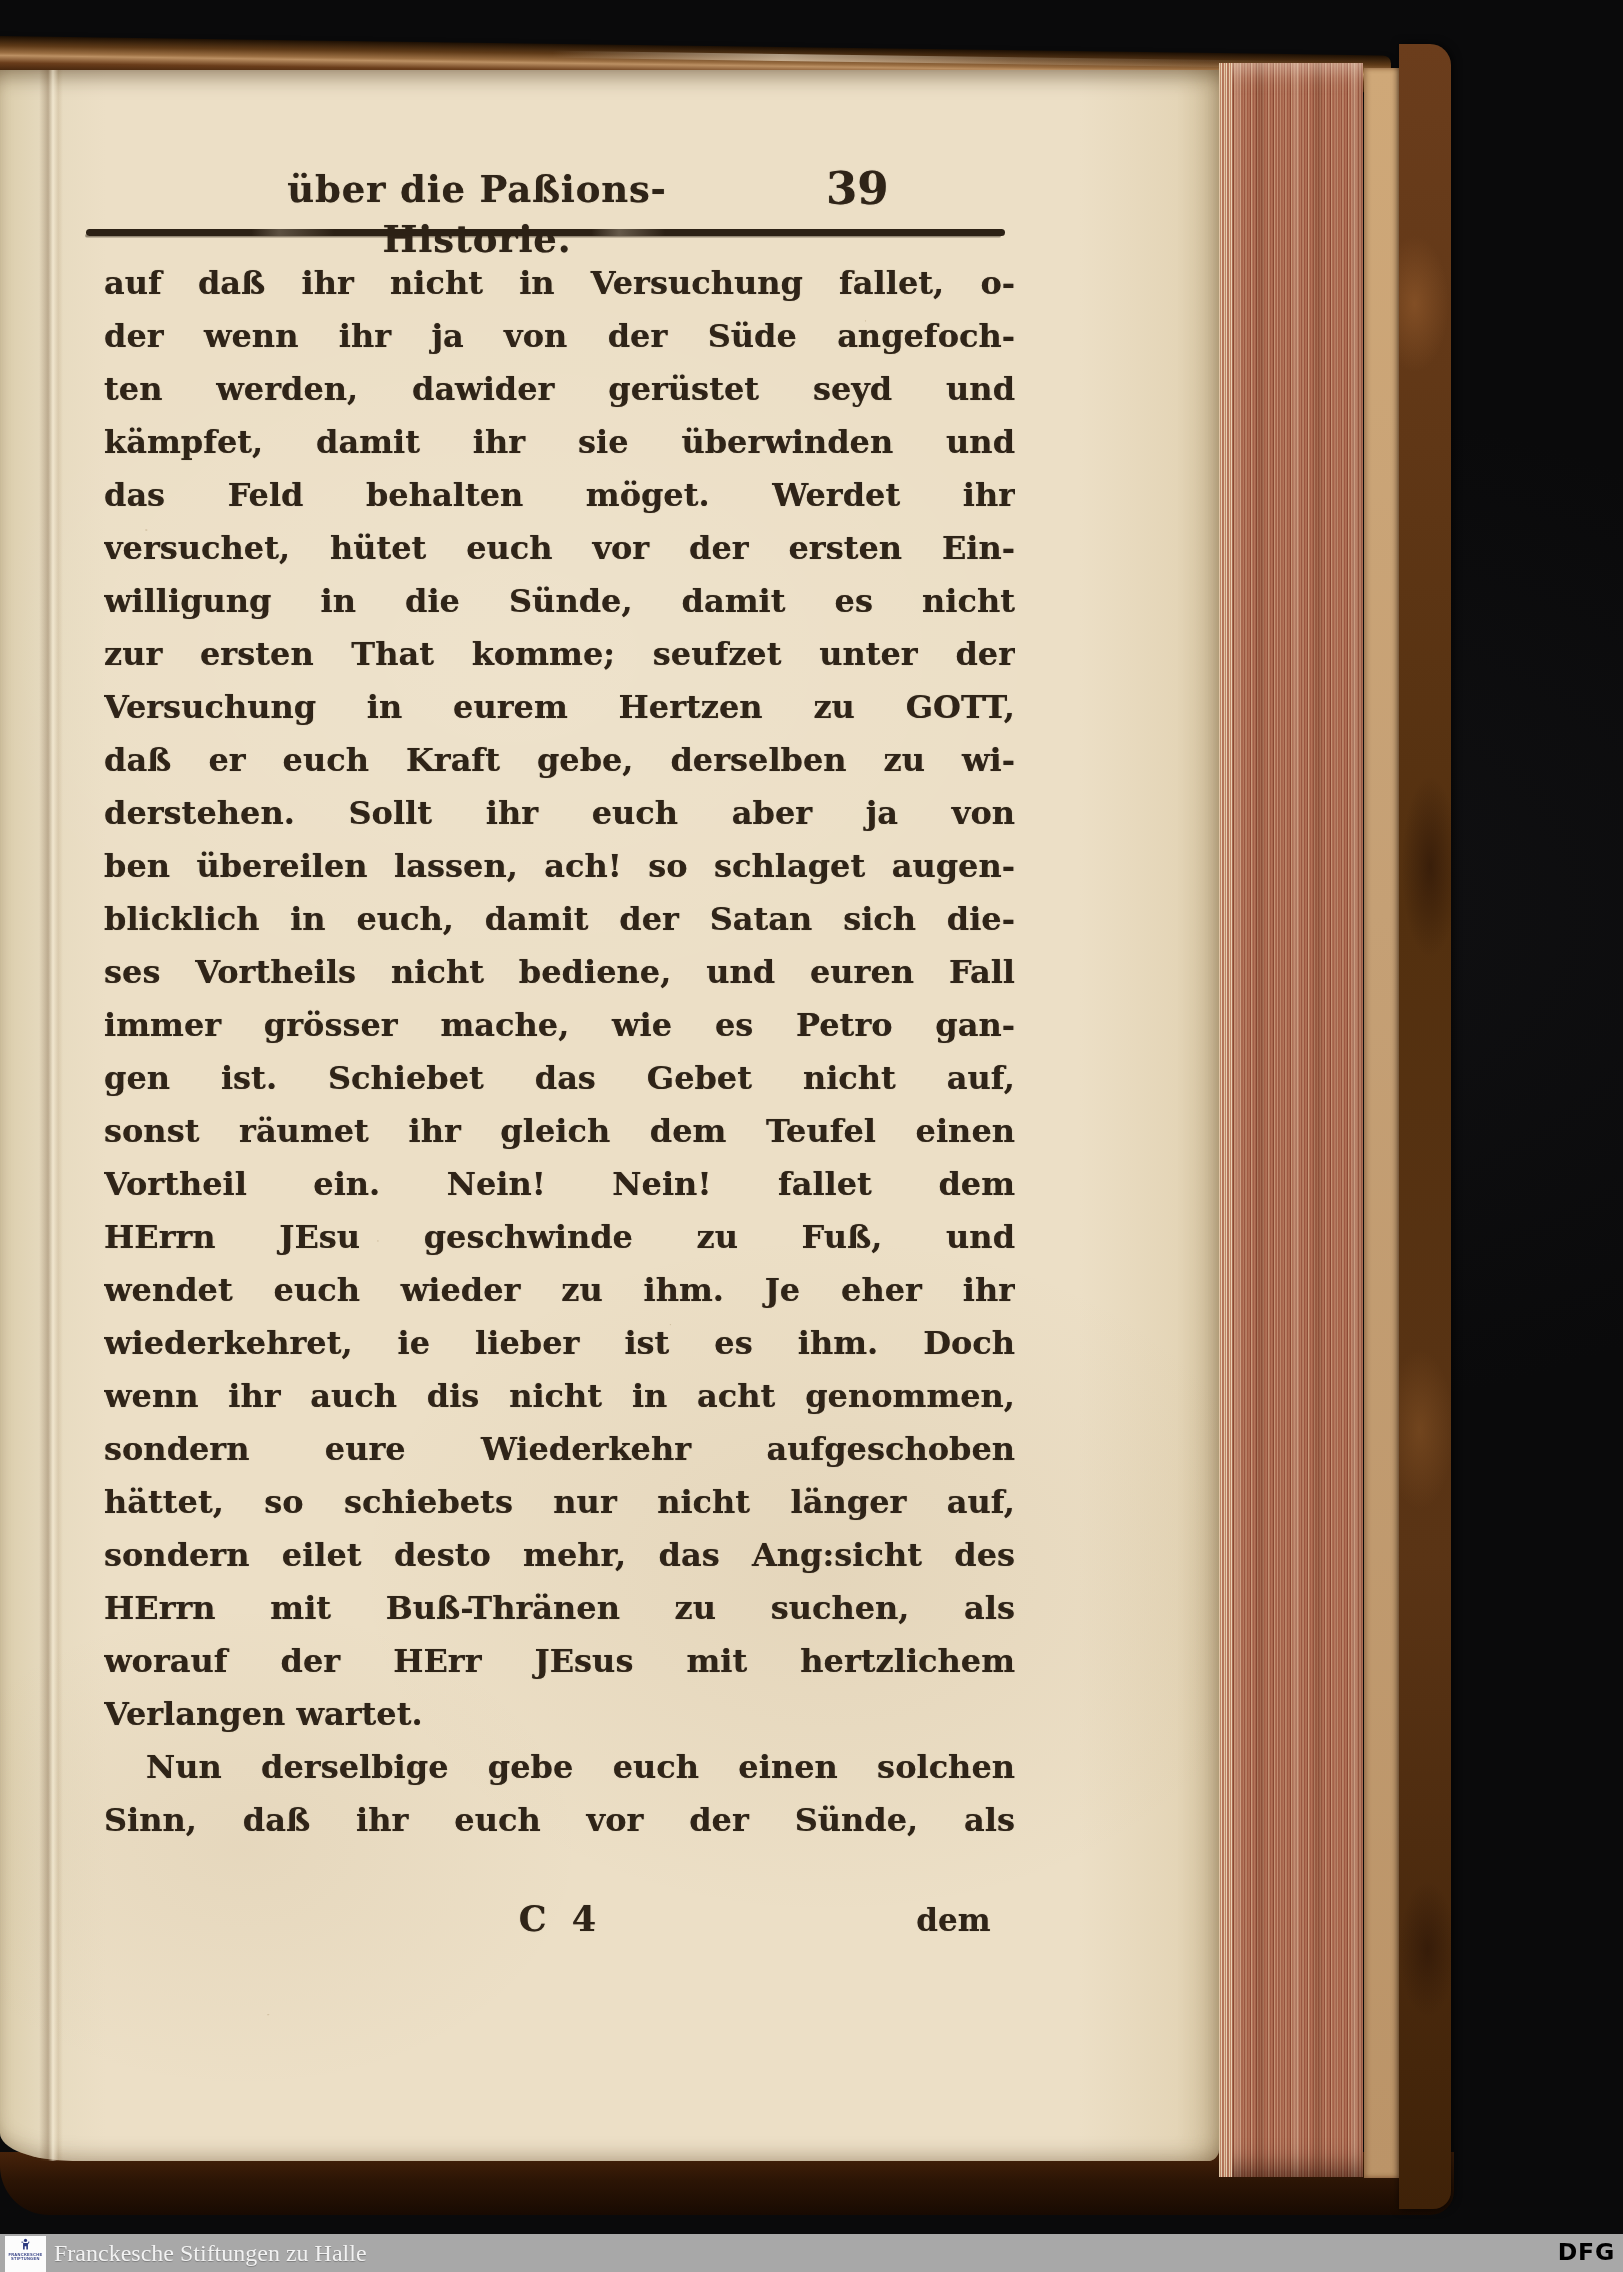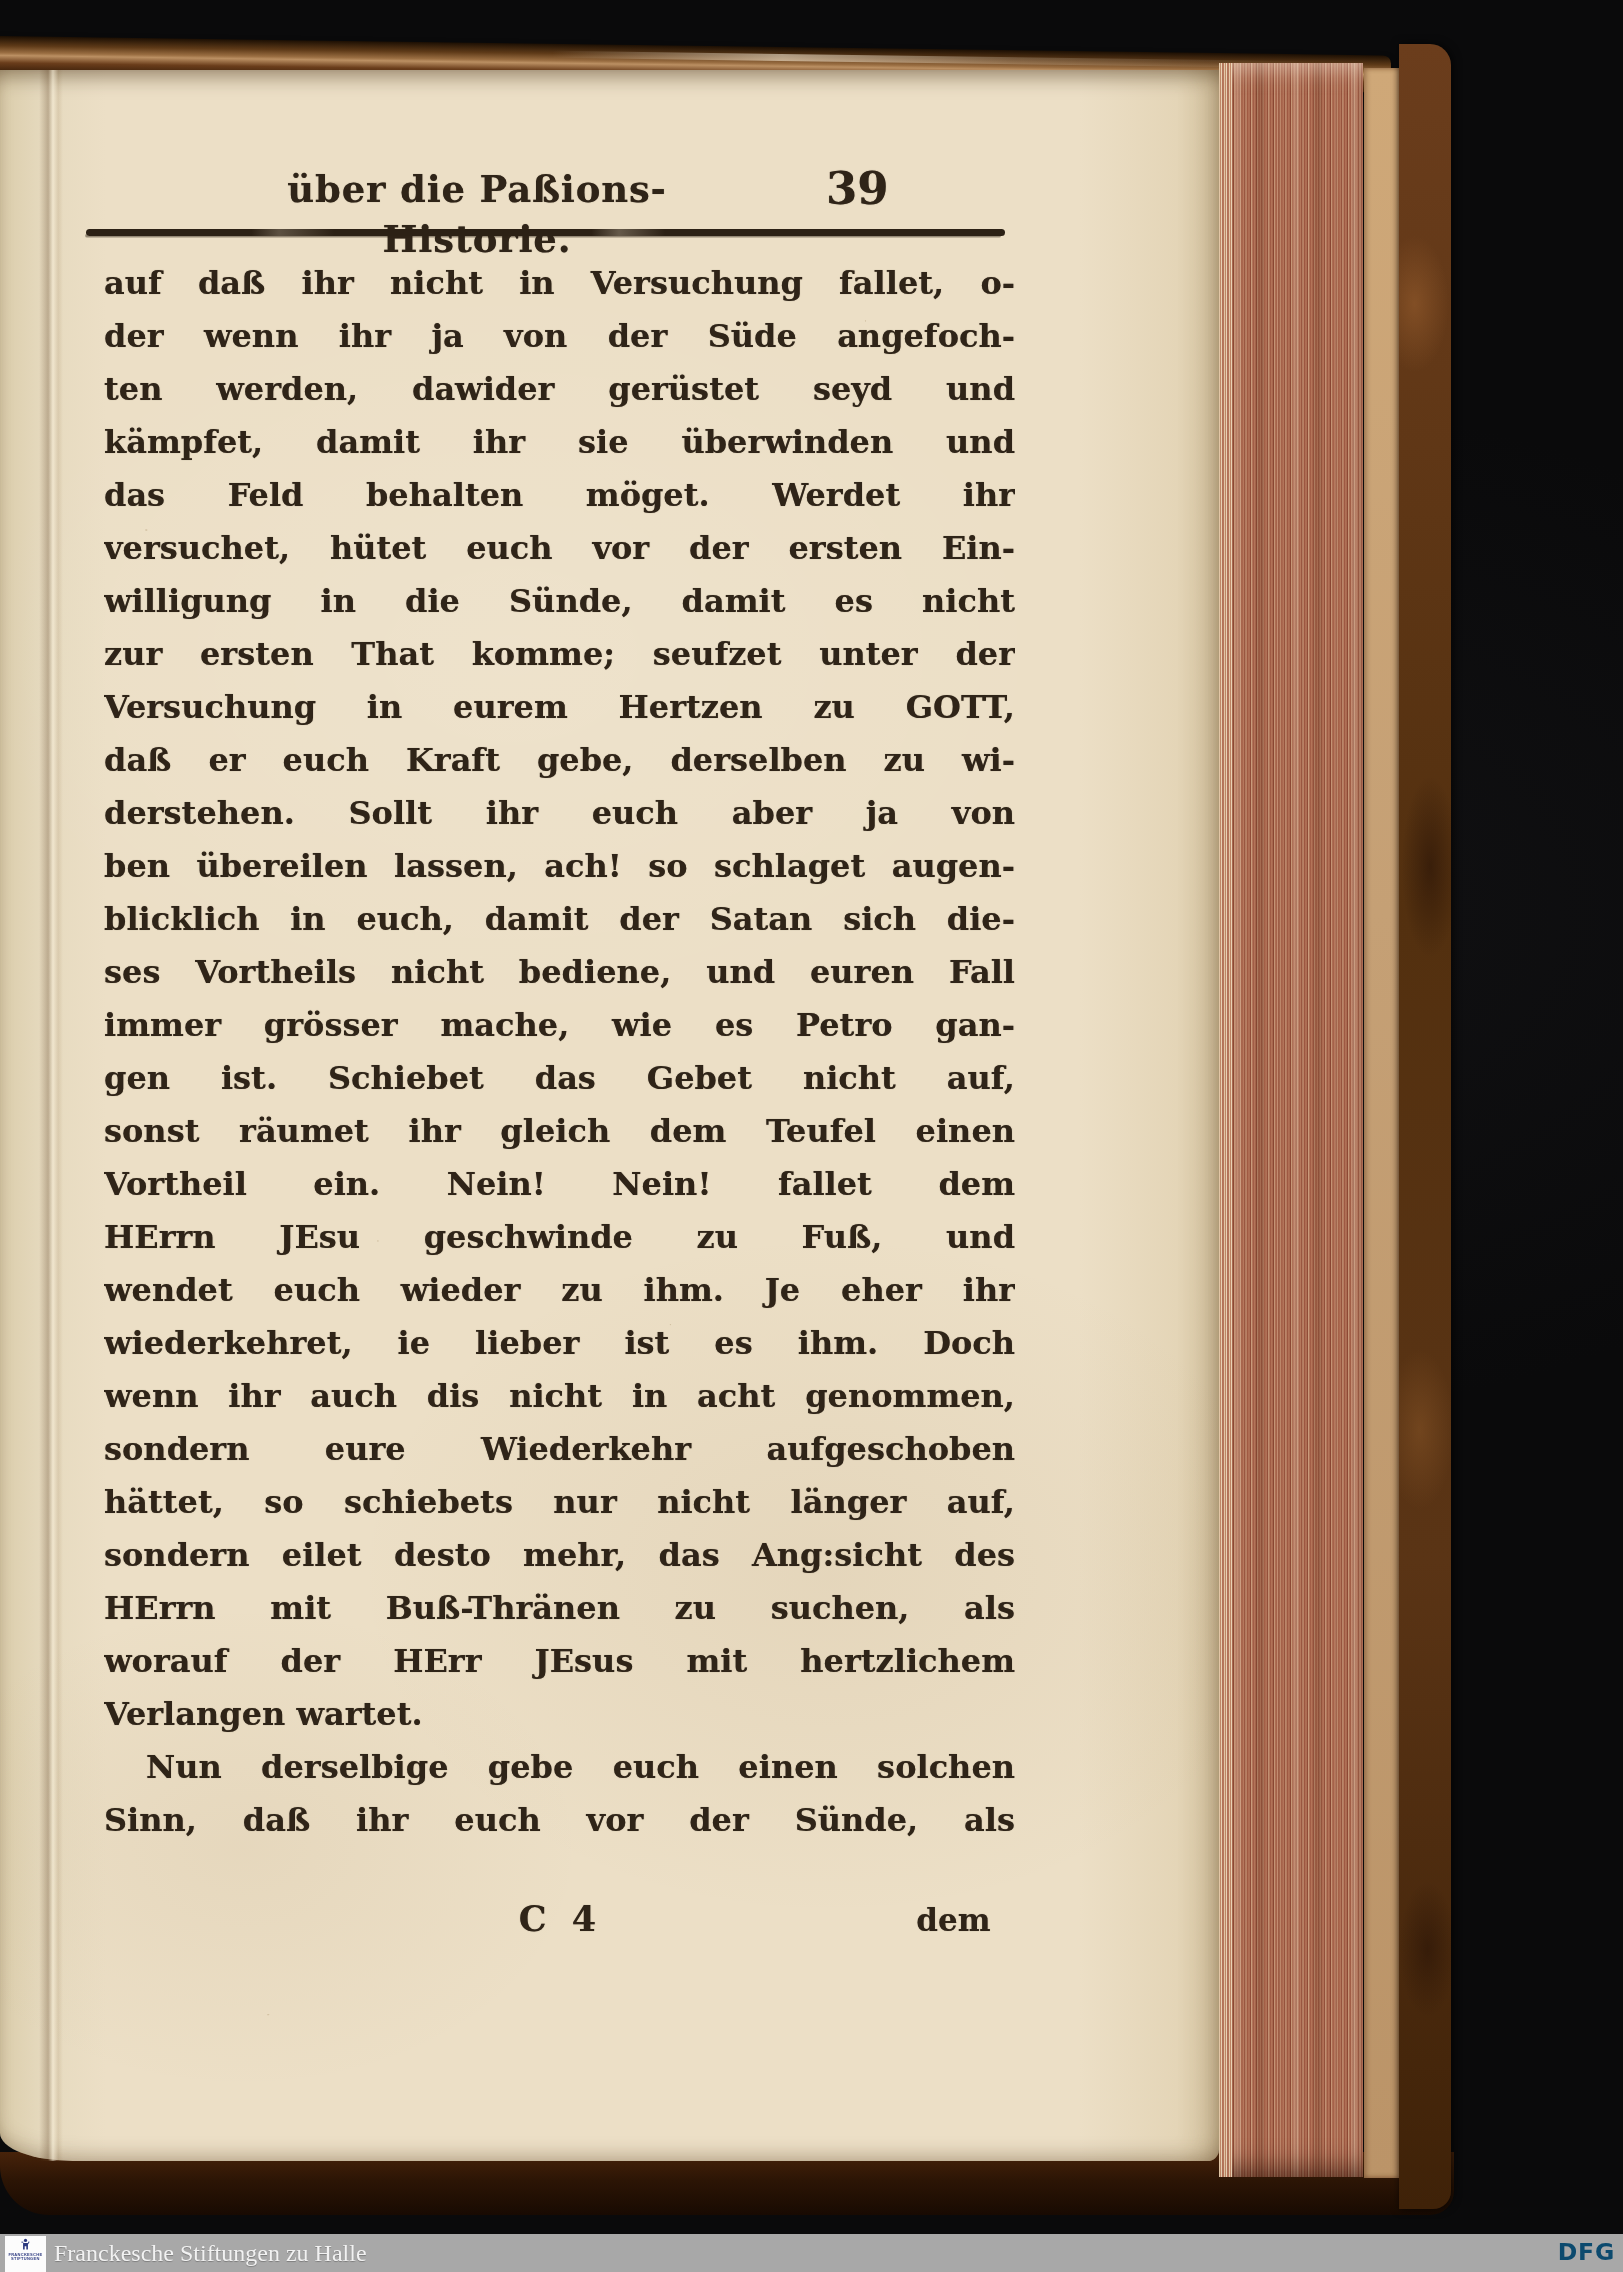--- a/index.html
+++ b/index.html
@@ -141,21 +141,21 @@
     margin-top:1.6px;font-family:"Liberation Sans",sans-serif;font-size:4px;line-height:4.9px;
     color:#2d3a80;text-align:center;letter-spacing:0.3px;font-weight:700;
   }
   .institution{
     position:absolute;left:54px;top:0;height:39px;line-height:39px;
     font-family:"Liberation Serif",serif;font-size:24px;color:#f2f2f2;
     text-shadow:0 0.8px 0.8px rgba(0,0,0,.25);
   }
   .dfg{
     position:absolute;right:8px;top:0;height:39px;line-height:37px;
-    font-family:"DejaVu Sans",sans-serif;font-size:23.5px;font-weight:800;color:#0c4a6e;
+    font-family:"DejaVu Sans",sans-serif;font-size:23.5px;font-weight:800;color:#000000;
     letter-spacing:0.8px;
   }
 </style>
 </head>
 <body>
 
 <div class="stage">
 
   <div class="top-edge"></div>
 

